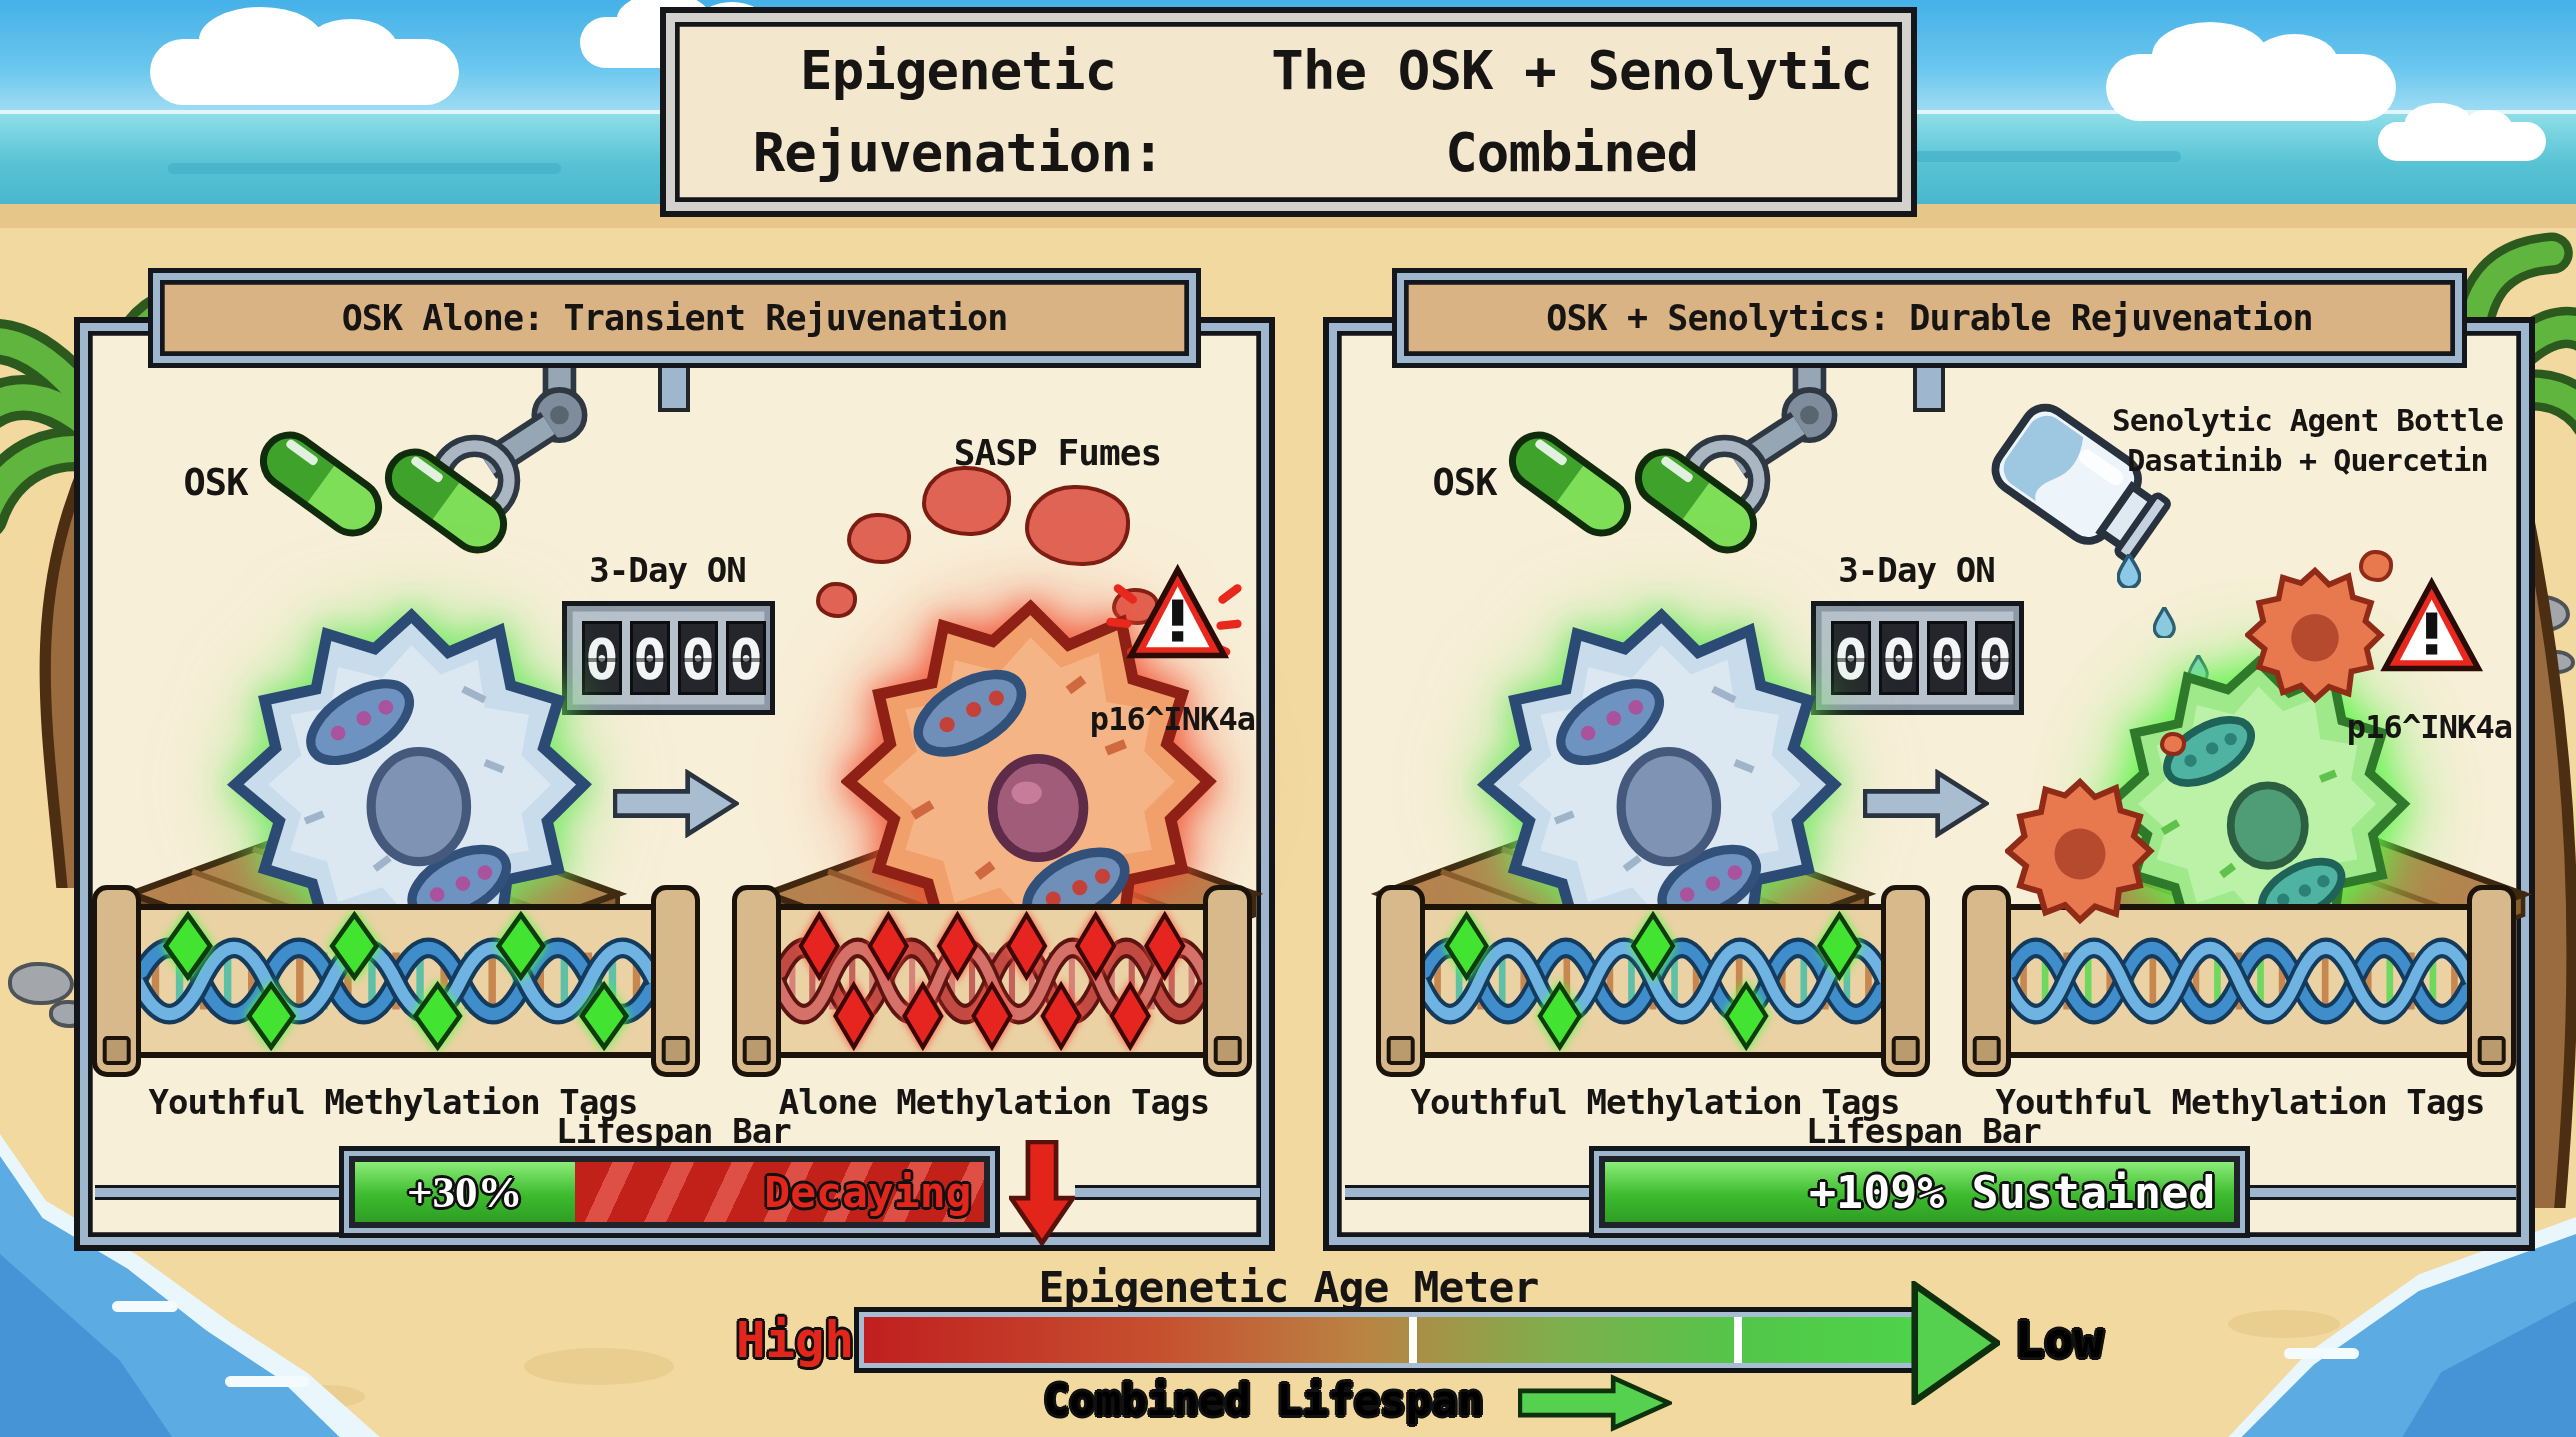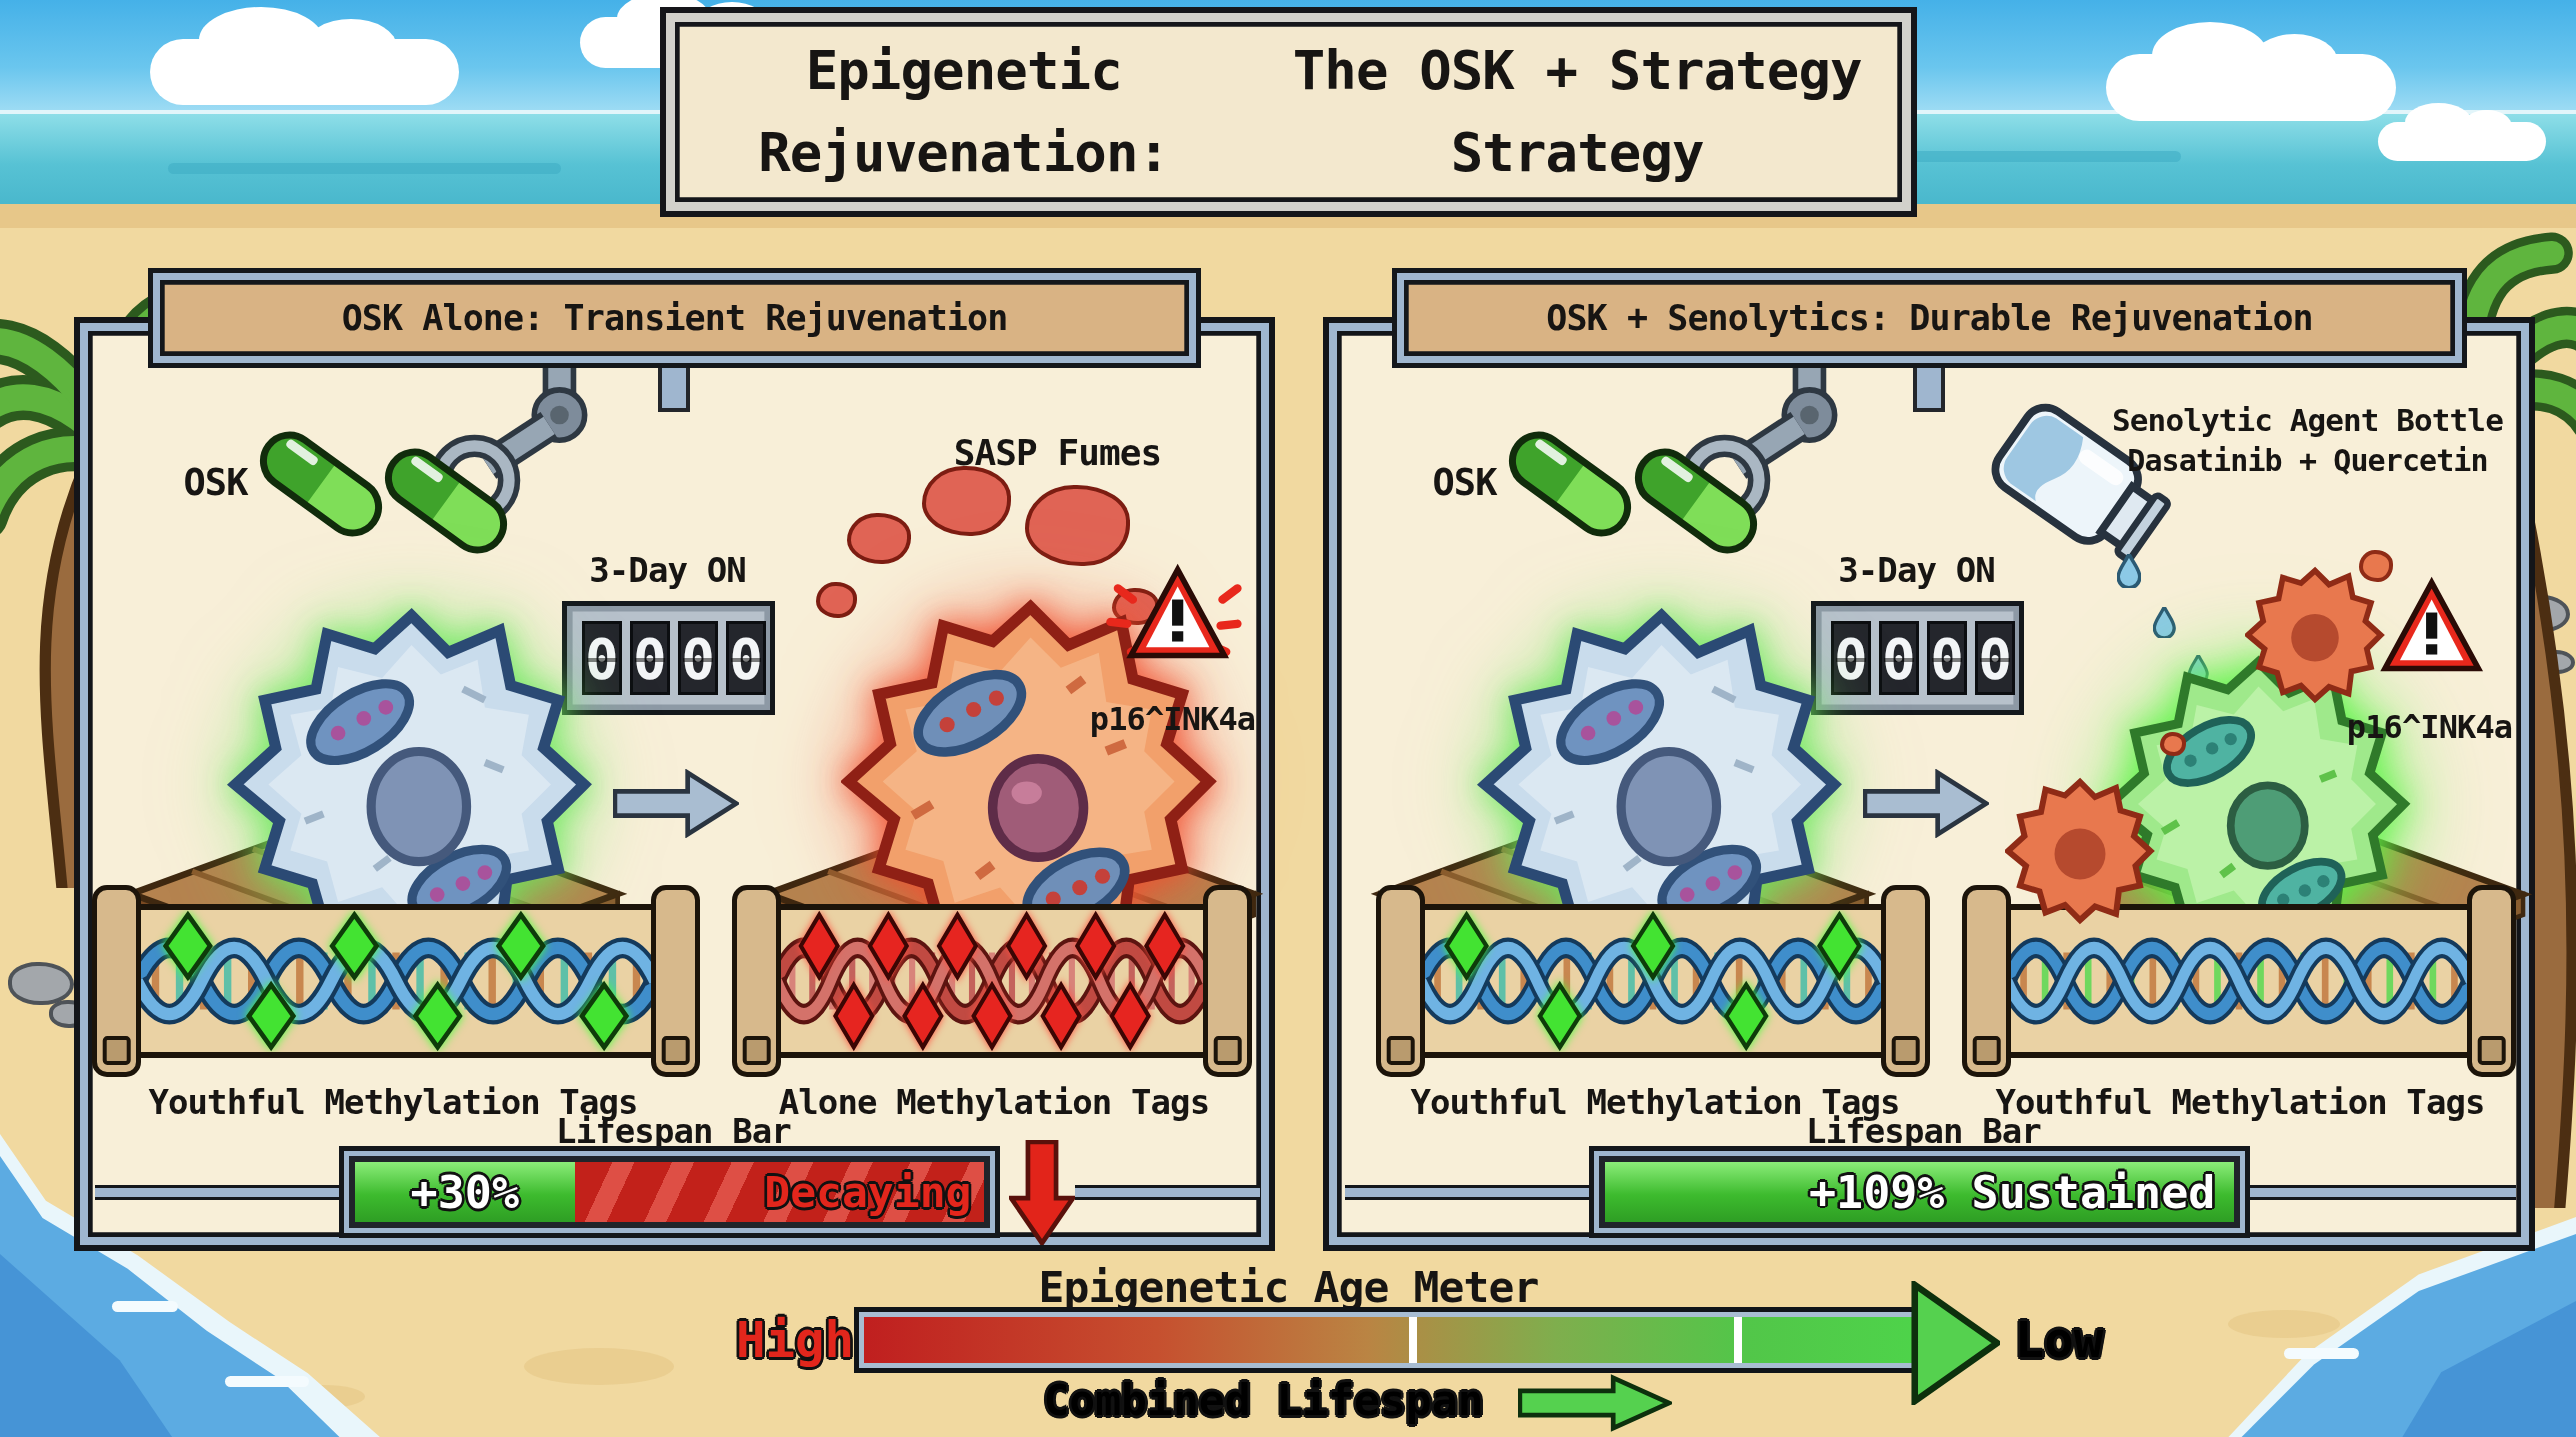--- a/index.html
+++ b/index.html
@@ -150,21 +150,21 @@
 <div class="abs foam-fleck" style="left:225px;top:1376px;width:84px;height:11.2px;"></div>
 <div class="abs foam-fleck" style="left:2284px;top:1348px;width:75px;height:11.2px;"></div>
 <div class="abs rock" style="left:7.5px;top:962px;width:66px;height:43px;"></div>
 <div class="abs rock" style="left:49px;top:1000px;width:41px;height:28px;"></div>
 <div class="abs rock" style="left:2516px;top:595px;width:54px;height:37px;"></div>
 <div class="abs rock" style="left:2539px;top:650px;width:36px;height:24px;"></div>
 
 <div class="abs banner-cream title-banner">
   <div class="center title-text txt">
     <div>Epigenetic Rejuvenation:</div>
-    <div>The OSK + Strategy Strategy</div>
+    <div>The OSK + Senolytic Combined</div>
   </div>
 </div>
 
 <div class="abs frame-steel panel" style="left:80px;top:323px;width:1189px;height:922px;"></div>
 <div class="abs post" style="left:658px;top:358px;width:32px;height:54px;z-index:3;"></div>
 <div class="abs banner-tan panel-header center txt" style="left:153px;top:273px;width:1043px;height:90px;">
   <span>OSK Alone: Transient Rejuvenation</span>
 </div>
 
 <div class="abs txt center" style="left:164px;top:461px;width:103px;height:43px;font-size:37px;z-index:3;">OSK</div>
@@ -320,21 +320,21 @@
   <div class="scroll-handle hl"></div>
   <div class="scroll-handle hr"></div>
 </div>
 <div class="abs txt center" style="left:98px;top:1082px;width:590px;height:39px;font-size:34px;z-index:3;">Youthful Methylation Tags</div>
 <div class="abs txt center" style="left:739px;top:1082px;width:510px;height:39px;font-size:34px;z-index:3;">Alone Methylation Tags</div>
 
 <div class="abs txt center" style="left:463px;top:1112px;width:421px;height:37px;font-size:34px;z-index:3;">Lifespan Bar</div>
 <div class="abs rail" style="left:95px;top:1185px;width:251px;"></div>
 <div class="abs rail" style="left:1075px;top:1185px;width:185px;"></div>
 <div class="abs bar-frame" style="left:344px;top:1151px;width:651px;height:82px;">
-  <div class="bar-green" style="width: 35%;">
+  <div class="bar-green" style="width: 35%; font-family: Liberation Serif, serif;">
     <div class="center o-black t-white" style="position:absolute;inset:0;font-size:45px;font-weight:bold;">+30%</div>
   </div>
   <div class="bar-red">
     <div class="o-black t-red" style="position:absolute;right:13px;top:50%;transform:translateY(-50%);font-size:43px;font-weight:bold;">Decaying</div>
   </div>
 </div>
 <svg class="abs" style="left:1009px;top:1140px;width:66px;height:105px;z-index:4;" viewBox="0 0 70 112">
   <polygon points="35,110 2,62 20,62 20,2 50,2 50,62 68,62" fill="#e2241a" stroke="#59110b" stroke-width="5"></polygon>
 </svg>
 

